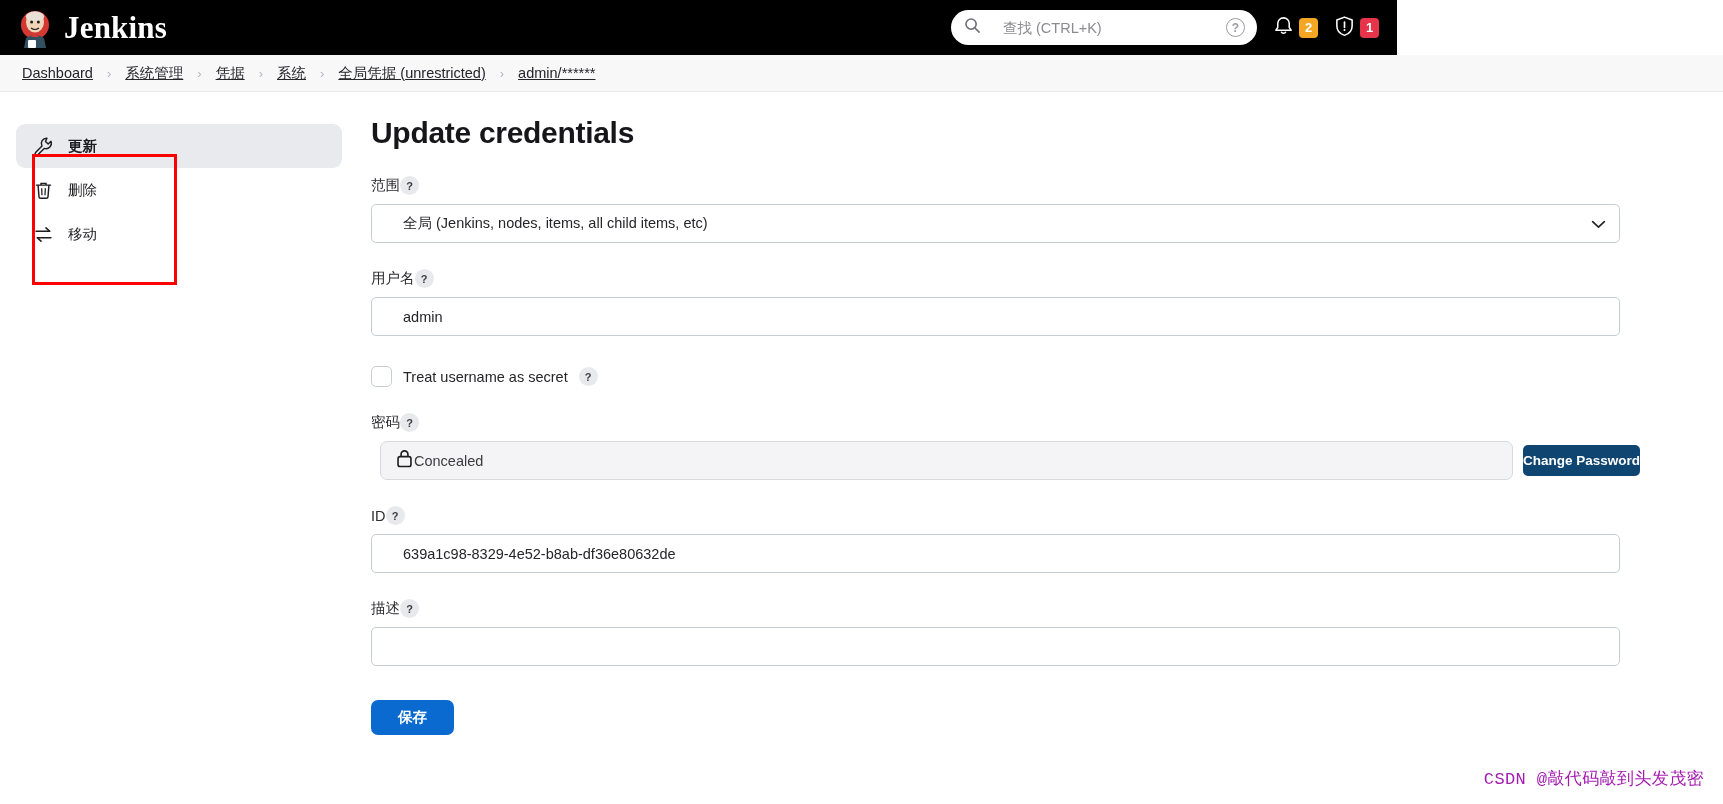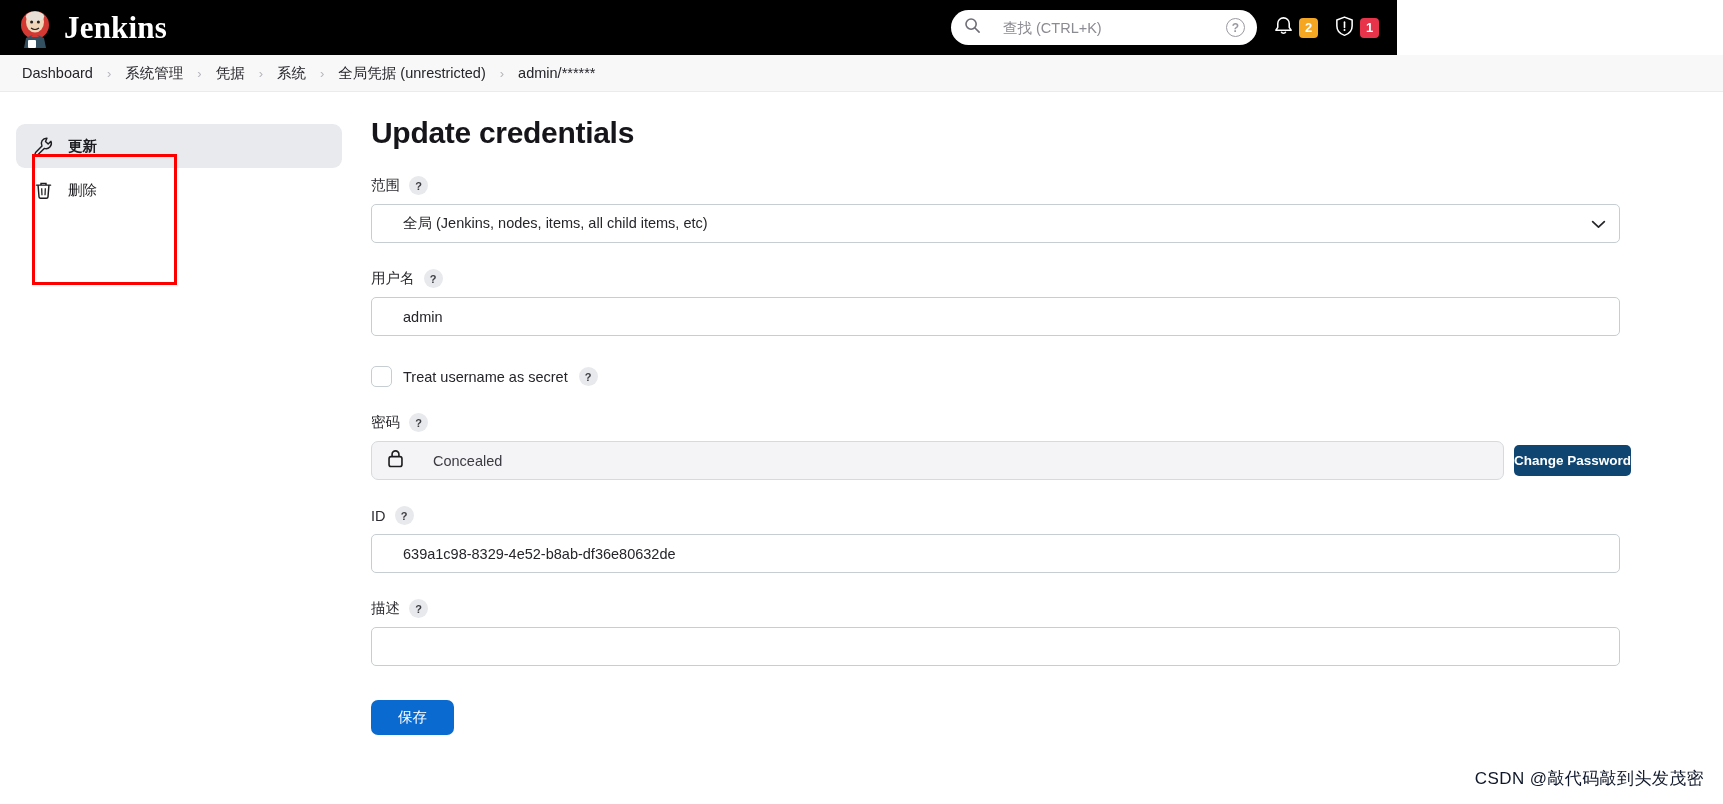--- a/index.html
+++ b/index.html
@@ -70,20 +70,21 @@
     background: #f8f8f9;
     border-bottom: 1px solid #ebebed;
     display: flex; align-items: center;
     padding-left: 16px;
     gap: 2px;
   }
   .crumb {
     font-size: 14.5px; color: #25252a;
     padding: 2px 6px; border-radius: 4px;
     white-space: nowrap;
+    text-decoration: underline;
   }
   .crumb-sep {
     color: #b5b5bd; font-size: 13px;
     padding: 0 6px;
   }
 
   
   .page { position: absolute; top: 92px; left: 0; width: 1723px; height: 712px; background: #fff; }
 
   
@@ -109,21 +110,21 @@
   }
 
   
   .main { position: absolute; left: 371px; top: 0; width: 1290px; }
   .page-title {
     font-size: 30px; font-weight: bold; color: #16161a;
     margin-top: 24px; letter-spacing: -.3px;
   }
   .field-block { margin-top: 26px; }
   .field-label {
-    display: flex; align-items: center; gap: 9px;
+    display: flex; align-items: center; 
     font-size: 14.5px; color: #2b2b30;
     margin-bottom: 9px;
   }
   .help-badge {
     width: 19px; height: 19px; border-radius: 50%;
     background: #e8e9ec; color: #3c3c42;
     font-size: 11px; font-weight: bold;
     display: flex; align-items: center; justify-content: center;
   }
   .input-ctl {
@@ -147,49 +148,51 @@
     width: 21px; height: 21px; border-radius: 5px;
     border: 1.6px solid #c6ced3; background: #fff;
   }
   .checkbox-label { font-size: 14.5px; color: #25252a; }
 
   .pw-row { display: flex; align-items: center; gap: 0; }
   .pw-field {
     width: 1133px; height: 39px;
     border: 1.4px solid #d6dadd; border-radius: 7px;
     background: #f4f4f6;
-    display: flex; align-items: center; gap: 28px;
+    display: flex; align-items: center; gap: 0;
     padding: 0 14px;
+    margin-left: 9px;
   }
   .pw-text { font-size: 14.5px; color: #3a3a41; }
   .btn-change {
     margin-left: 10px;
     height: 31px; padding: 0 0;
     background: #0f4571; color: #fff;
     border: none; border-radius: 5px;
     font-family: "Liberation Sans", sans-serif;
     font-size: 13.5px; font-weight: bold;
     cursor: pointer;
     display: flex; align-items: center;
   }
   .btn-save {
     margin-top: 34px;
     width: 83px; height: 35px;
     background: #0b6ad0; color: #fff;
     border: none; border-radius: 7px;
     font-family: "Liberation Sans", sans-serif;
-    font-size: 14.5px; font-weight: normal;
+    font-size: 14.5px; font-weight: bold;
     cursor: pointer;
   }
 
   .watermark {
     position: absolute; right: 19px; bottom: 14px;
-    font-size: 17px; color: #0f172a;
+    font-size: 17px; color: #a21caf;
     letter-spacing: .4px;
     user-select: none;
+    font-family: Liberation Mono, monospace;
   }
 </style>
 </head>
 <body>
 
 <div class="header">
   <div class="brand">
     <span class="jenkins-logo">
       <svg width="38" height="40" viewBox="0 0 38 40">
         <ellipse cx="19" cy="17" rx="14" ry="14" fill="#d33833"></ellipse>
@@ -273,20 +276,29 @@
           <path d="M3.6 5.4 h14.8" stroke="#1d1d21" stroke-width="1.5" stroke-linecap="round"></path>
           <path d="M8.4 5.2 V3.5 h5.2 v1.7" stroke="#1d1d21" stroke-width="1.5" fill="none"></path>
           <path d="M5.3 5.4 l1 12.3 a1.6 1.6 0 0 0 1.6 1.5 h6.2 a1.6 1.6 0 0 0 1.6-1.5 l1-12.3" stroke="#1d1d21" stroke-width="1.5" fill="none" stroke-linejoin="round"></path>
           <line x1="9.1" y1="8.6" x2="9.4" y2="16" stroke="#1d1d21" stroke-width="1.3"></line>
           <line x1="12.9" y1="8.6" x2="12.6" y2="16" stroke="#1d1d21" stroke-width="1.3"></line>
         </svg>
       </span>
       <span>删除</span>
     </div>
 
+    <div class="side-item">
+      <span class="side-icon">
+        <svg width="21" height="21" viewBox="0 0 22 22">
+          <path d="M3.2 7.6 h14.4 l-4-3.6" stroke="#1d1d21" stroke-width="1.6" fill="none" stroke-linecap="round" stroke-linejoin="round"></path>
+          <path d="M18.8 14.4 H4.4 l4 3.6" stroke="#1d1d21" stroke-width="1.6" fill="none" stroke-linecap="round" stroke-linejoin="round"></path>
+        </svg>
+      </span>
+      <span>移动</span>
+    </div>
 
     <div class="redbox"></div>
   </div>
 
   <div class="main">
     <h1 class="page-title">Update credentials</h1>
 
     
     <div class="field-block">
       <div class="field-label">

